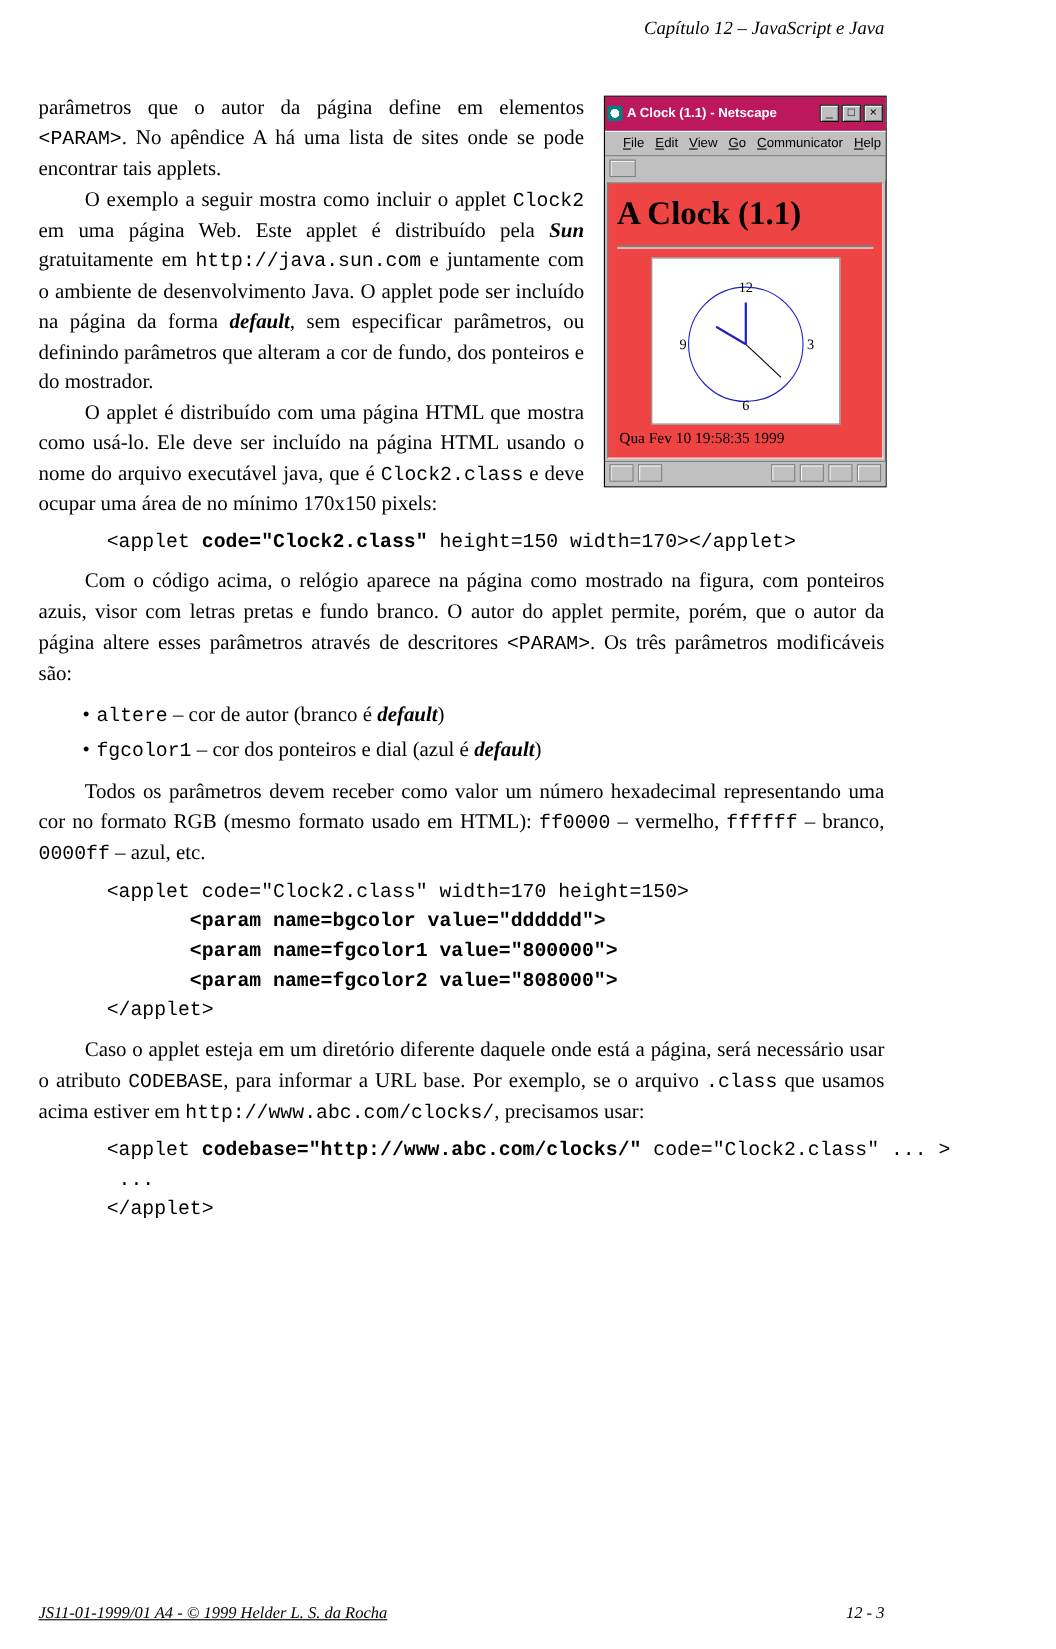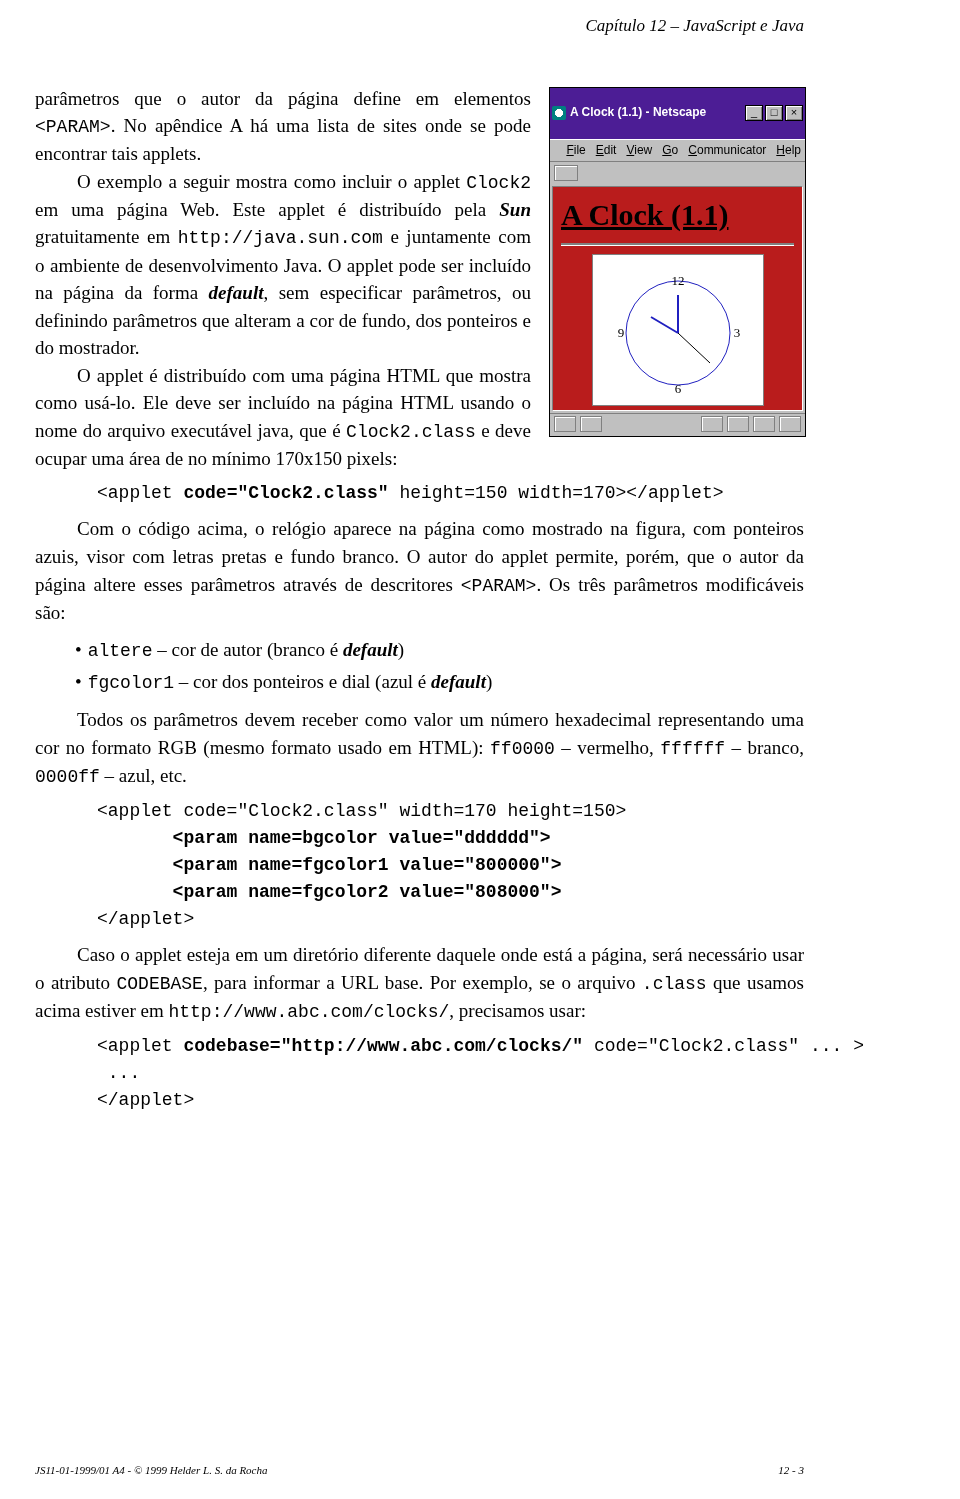--- a/index.html
+++ b/index.html
@@ -34,26 +34,26 @@
     margin-top: 2px;
   }
   .win {
     width: 255px;
     border: 1px solid #000;
     background: #c0c0c0;
     font-family: "MS Sans Serif", Tahoma, Arial, sans-serif;
     font-size: 12px;
   }
   .titlebar {
-    background: #4c1d95;
+    background: #be185d;
     color: #fff;
     display: flex;
     align-items: center;
     height: 19px;
-    padding: 16px 2px;
+    padding: 6px 2px;
   }
   .titlebar .ticon {
     width: 14px; height: 14px;
     background:
       radial-gradient(circle at 50% 50%, #fff 40%, transparent 42%),
       linear-gradient(#008080,#008080);
     border-radius: 2px;
     margin-right: 4px;
   }
   .titlebar .ttext { flex: 1; font-weight: bold; white-space: nowrap; overflow: hidden; }
@@ -85,29 +85,28 @@
     padding: 2px 4px;
   }
   .tbtn {
     display:inline-block;
     width: 22px; height: 14px;
     border: 1px solid #808080;
     box-shadow: inset 1px 1px 0 #fff;
     vertical-align: middle;
   }
   .doc-area {
-    background: #b91c1c;
+    background: #ef4444;
     border-top: 1px solid #808080;
     border-left: 1px solid #808080;
     border-right: 1px solid #fff;
     border-bottom: 1px solid #fff;
     margin: 2px;
     padding: 6px 8px 4px 8px;
     position: relative;
-    text-decoration: underline;
   }
   .doc-title {
     font-family: "Times New Roman", serif;
     font-size: 30px;
     font-weight: bold;
     margin: 0 0 6px 0;
   }
   .sep {
     border: 0;
     border-top: 2px solid #808080;
@@ -165,21 +164,22 @@
   }
   ul.params li { margin: 4px 0; }
   ul.params li::before { content: "•"; margin-right: 6px; }
 
   .footer {
     position: absolute;
     bottom: 20px;
     left: 35px;
     right: 48px;
     font-style: italic;
-    font-size: 11px;
+    font-size: 15px;
+    text-decoration: underline;
   }
   .footer .pn { float: right; font-style: italic; }
 
   .clear { clear: both; }
 </style>
 </head>
 <body>
 
 <div class="page">
   <div class="chapter-header">Capítulo 12 – JavaScript e Java</div>
@@ -214,20 +214,21 @@
               <circle cx="85" cy="78" r="52" fill="none" stroke="#2020c0" stroke-width="1"></circle>
               <text x="85" y="30" text-anchor="middle" font-family="serif" font-size="13">12</text>
               <text x="144" y="82" text-anchor="middle" font-family="serif" font-size="13">3</text>
               <text x="85" y="138" text-anchor="middle" font-family="serif" font-size="13">6</text>
               <text x="28" y="82" text-anchor="middle" font-family="serif" font-size="13">9</text>
               <line x1="85" y1="78" x2="85" y2="40" stroke="#2020c0" stroke-width="2"></line>
               <line x1="85" y1="78" x2="58" y2="62" stroke="#2020c0" stroke-width="2"></line>
               <line x1="85" y1="78" x2="117" y2="108" stroke="#000" stroke-width="1"></line>
             </svg>
           </div>
+          <div class="status">Qua Fev 10 19:58:35 1999</div>
         </div>
         <div class="statusbar">
           <span class="sb-cell"></span>
           <span class="sb-cell"></span>
           <span style="flex:1"></span>
           <span class="sb-cell"></span>
           <span class="sb-cell"></span>
           <span class="sb-cell"></span>
           <span class="sb-cell"></span>
         </div>

